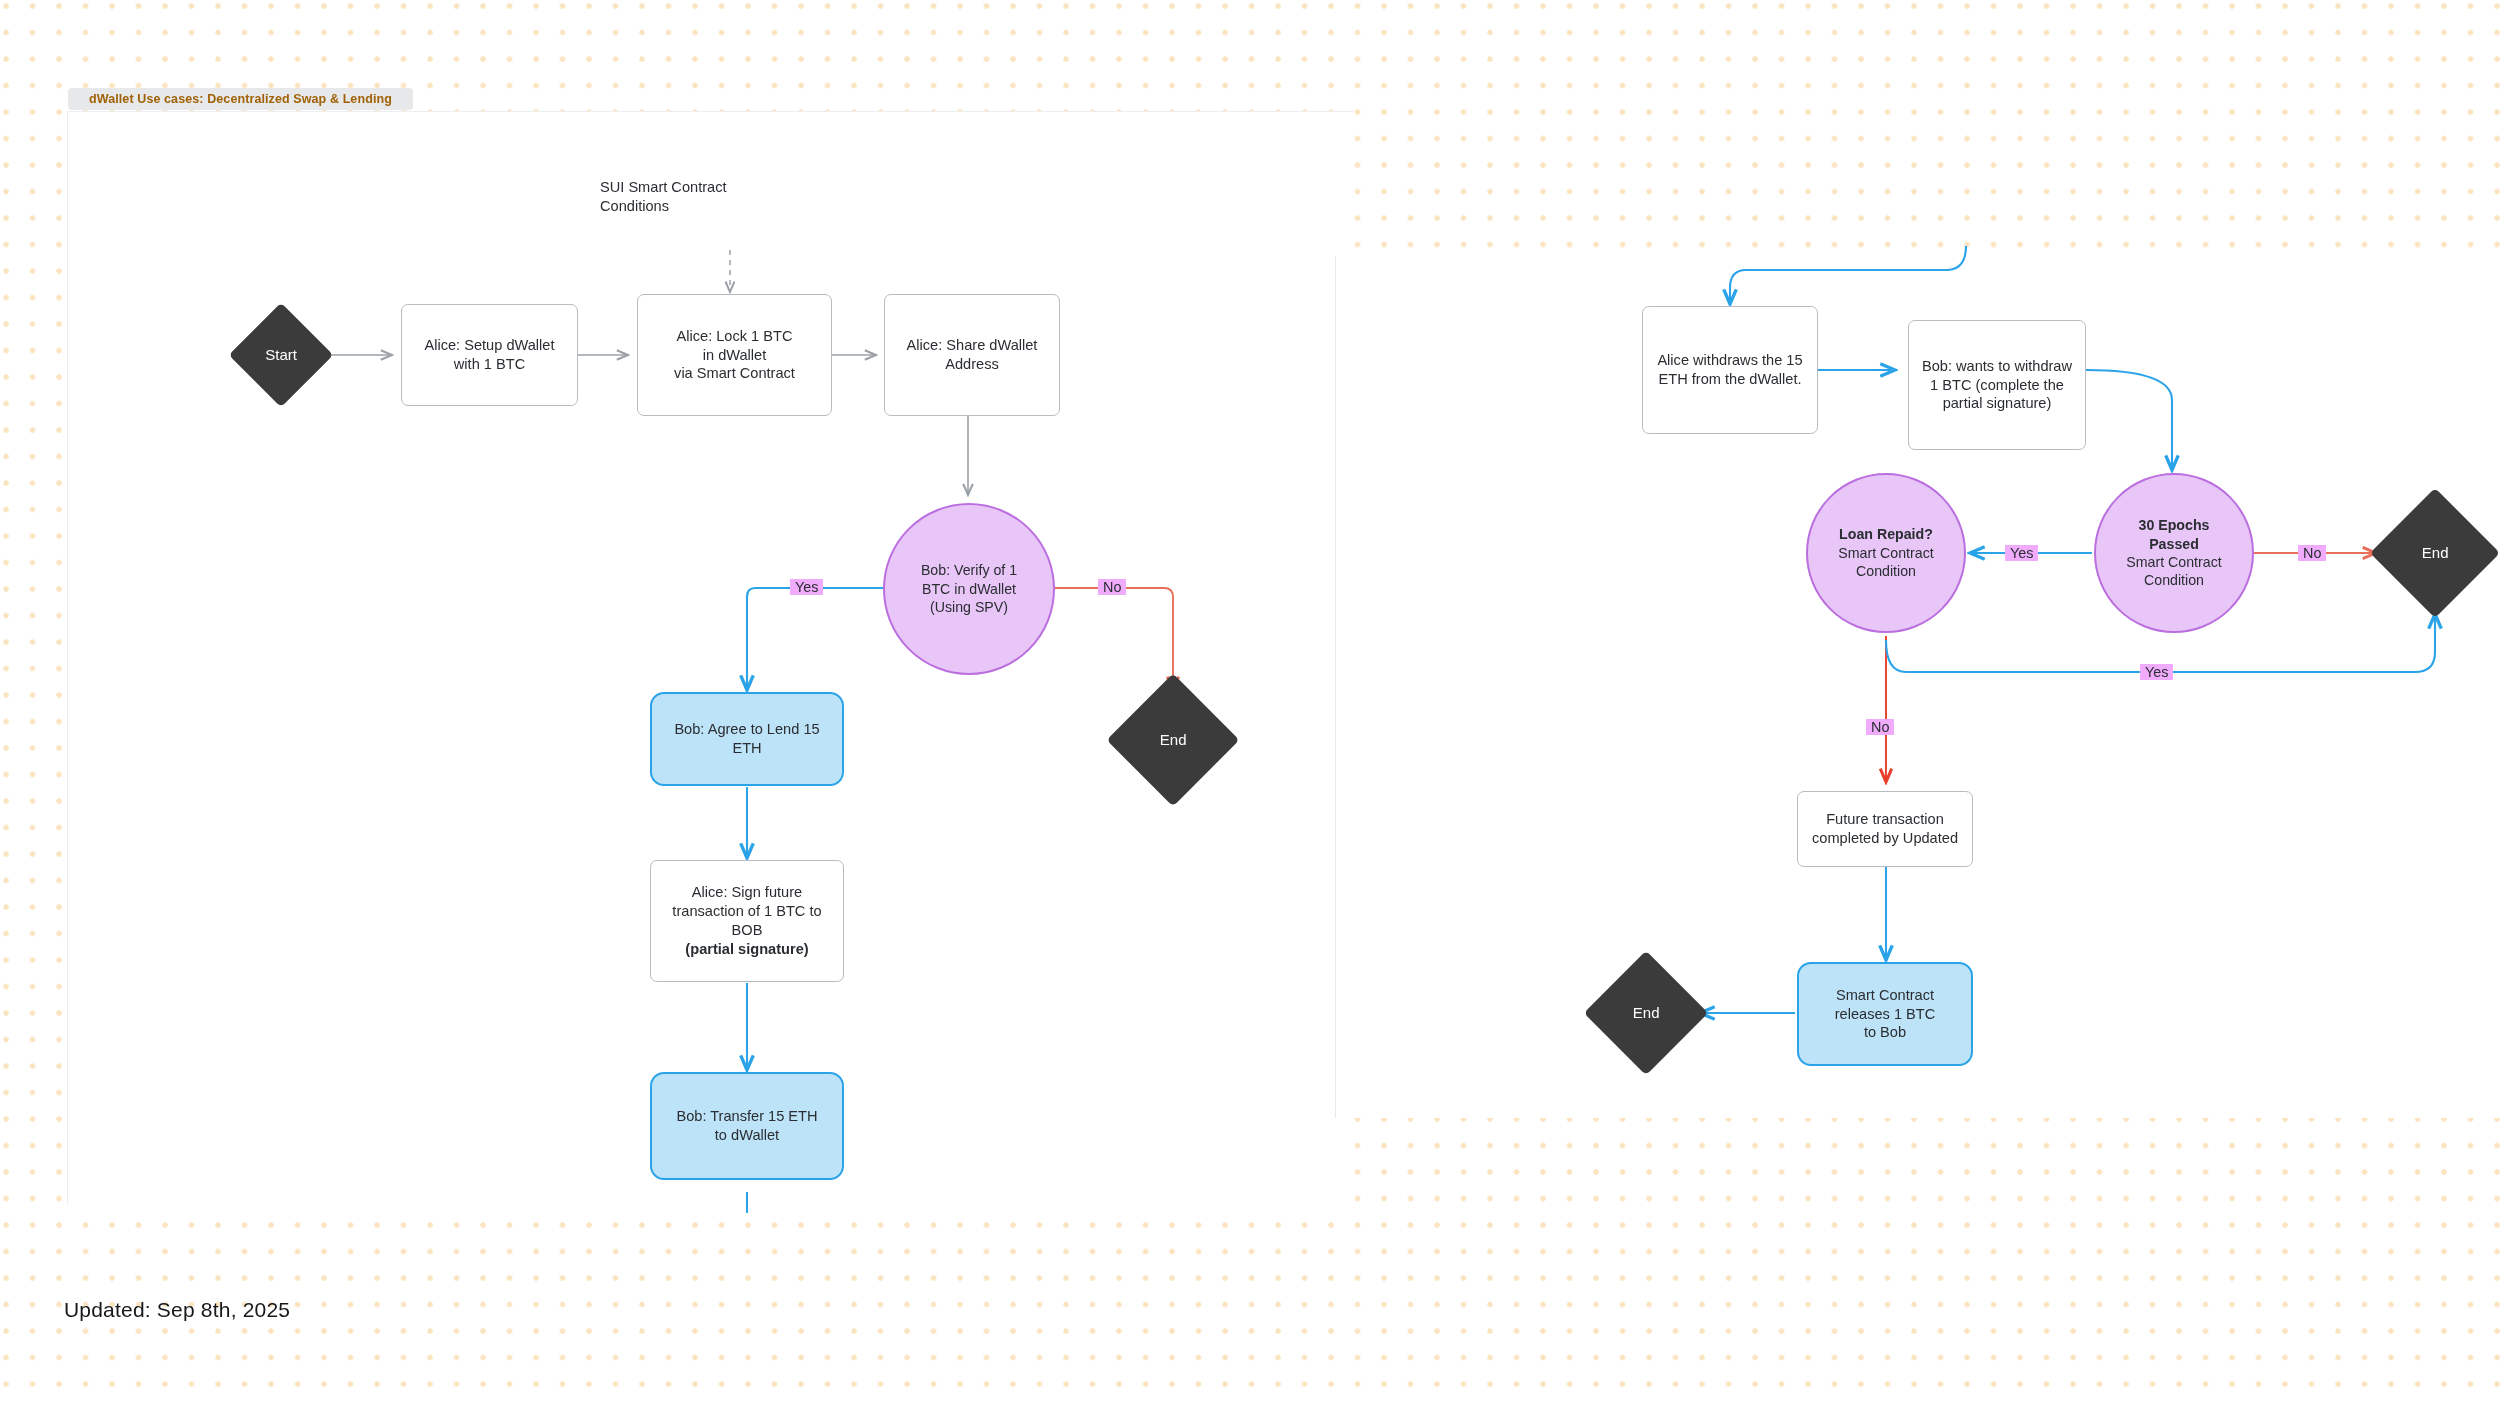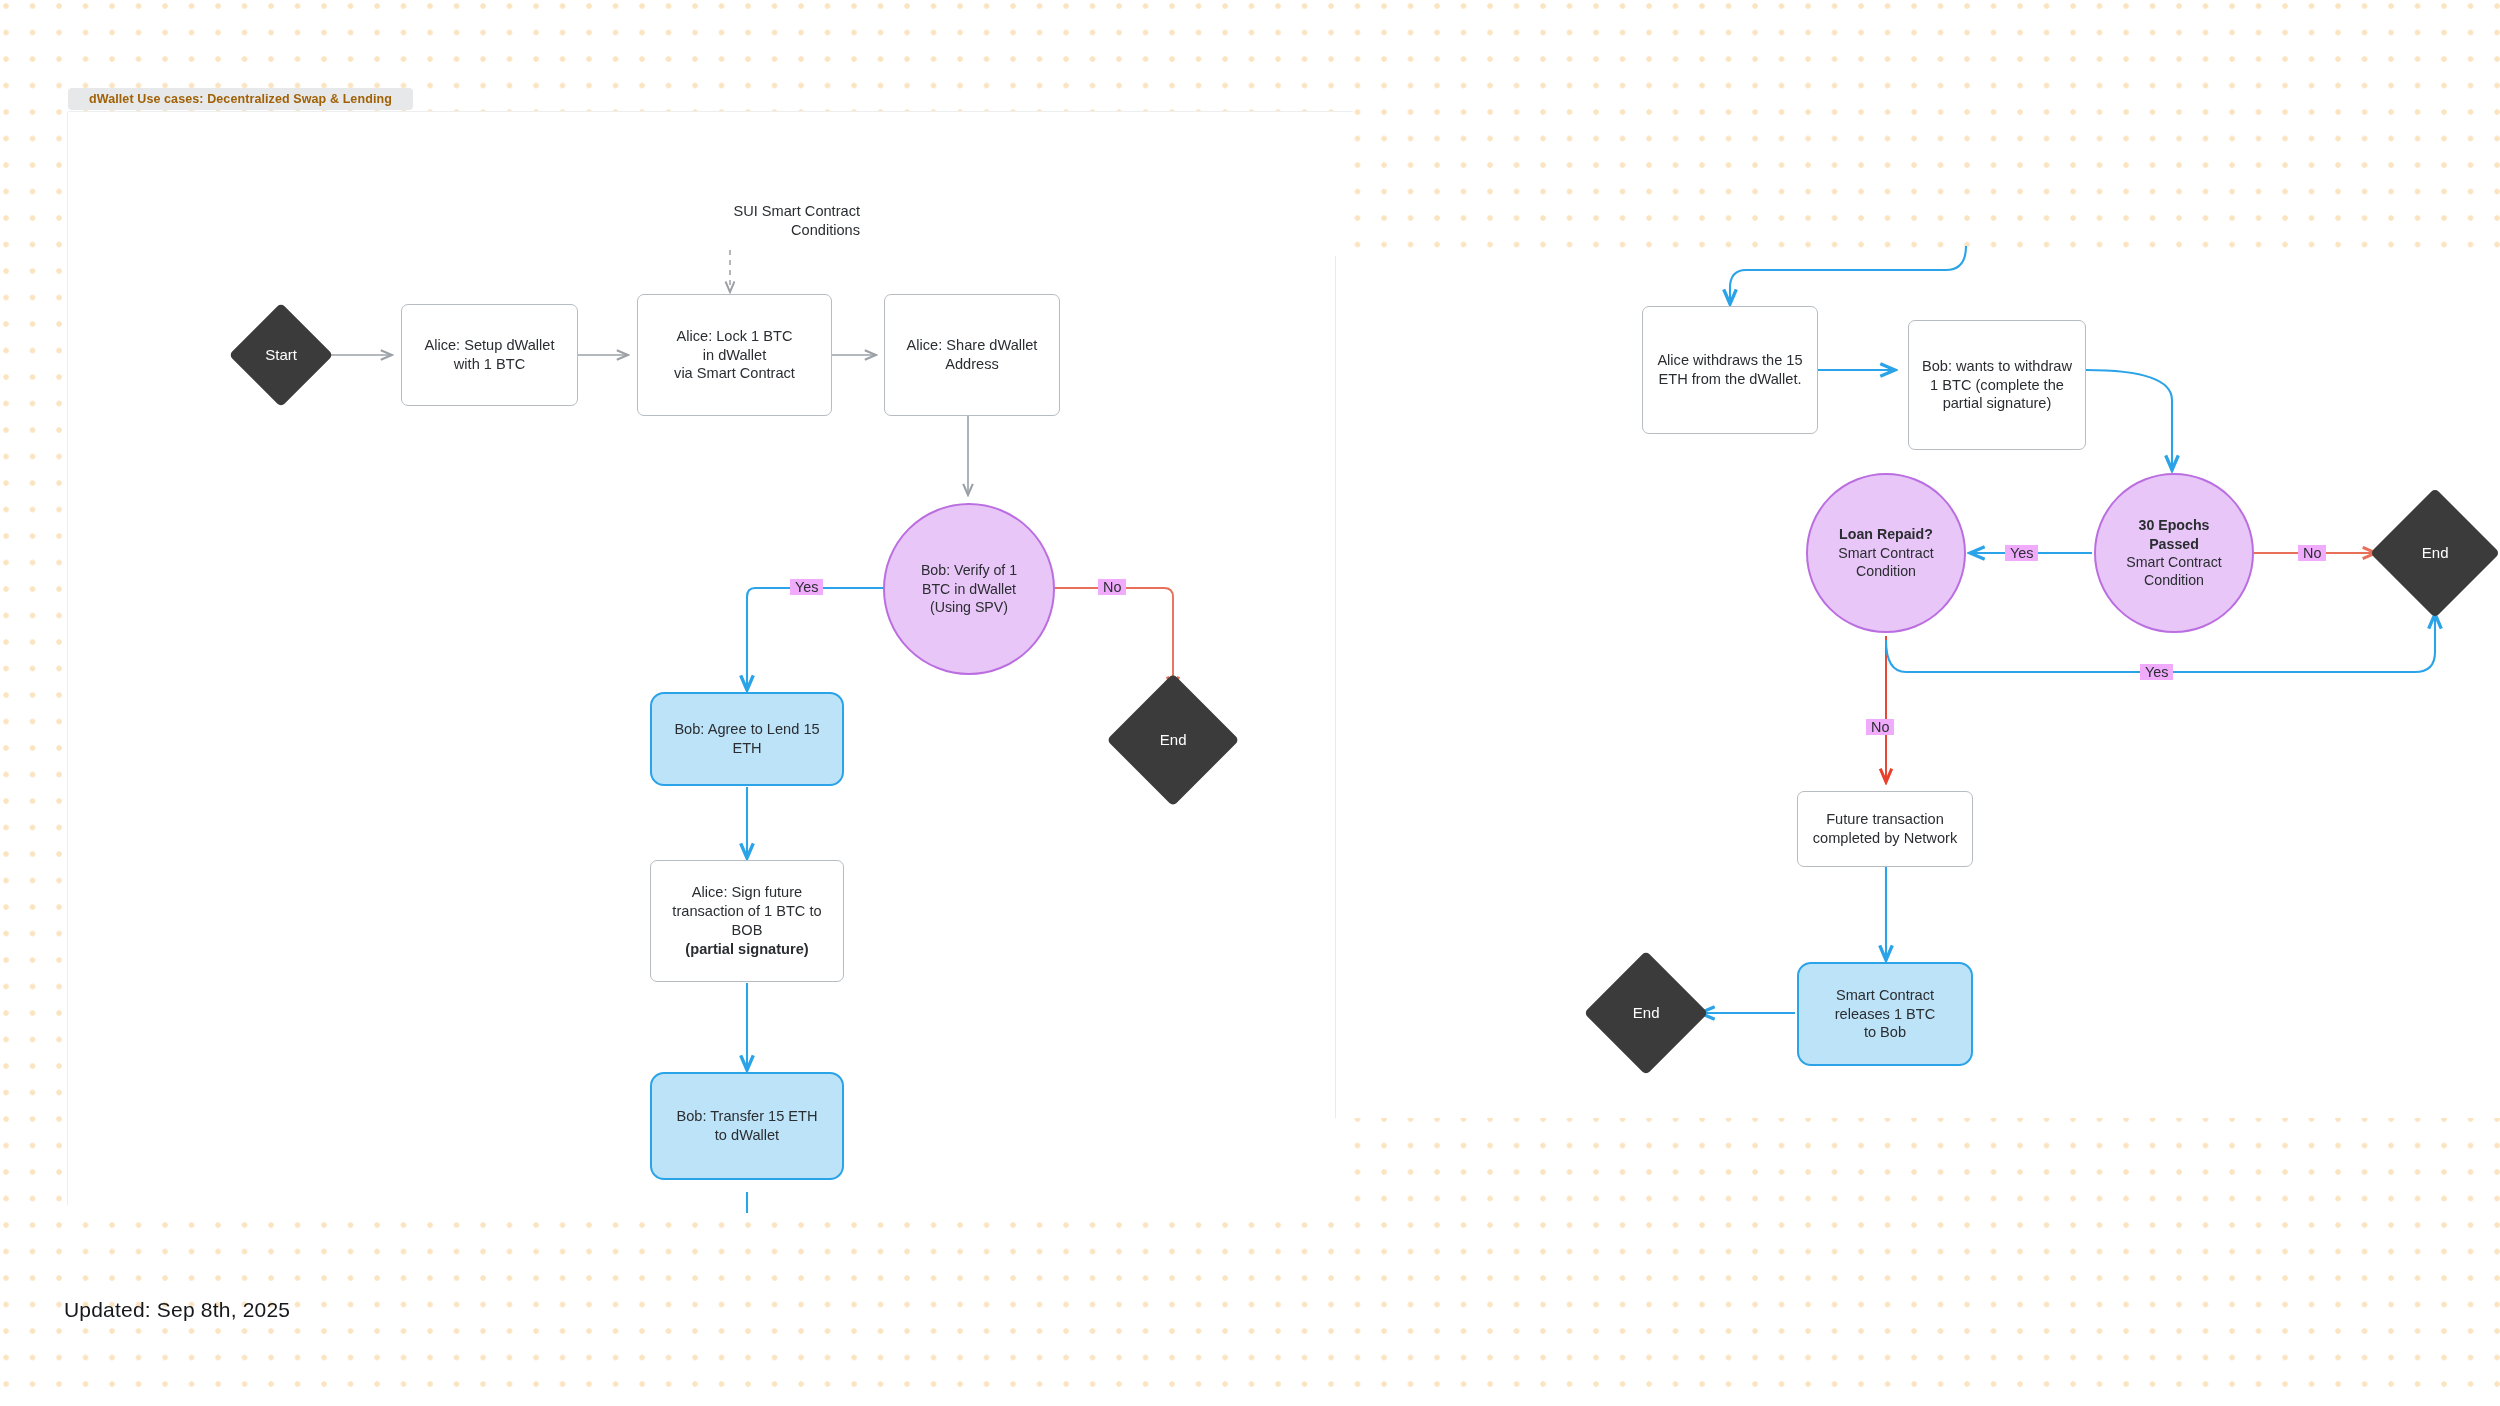--- a/index.html
+++ b/index.html
@@ -54,22 +54,22 @@
   }
   .diamond{
     background:#3b3b3b;color:#ffffff;font-size:15px;
     transform:rotate(45deg);border-radius:5px;
   }
   .diamond .txt{transform:rotate(-45deg);}
 
   .bold-line{font-weight:700;}
 
   
-  .flabel{position:absolute;font-size:14.6px;color:#2a2d31;text-align:right;
-          line-height:1.30;white-space:nowrap;margin-top:24px;}
+  .flabel{position:absolute;font-size:14.6px;color:#2a2d31;text-align:left;
+          line-height:1.30;white-space:nowrap;}
   .edge-label{position:absolute;font-size:14.4px;color:#2a2d31;
           background:#f0abfc;padding:0 5px;white-space:nowrap;}
 
   
   svg.edges{position:absolute;left:0;top:0;width:2500px;height:1406px;
             overflow:visible;pointer-events:none;}
   .e-grey{fill:none;stroke:#9aa0a6;stroke-width:1.6px;}
   .e-blue{fill:none;stroke:#2aa3e8;stroke-width:2.1px;}
   .e-red{fill:none;stroke:#e8705a;stroke-width:1.9px;}
   .e-red2{fill:none;stroke:#e8402a;stroke-width:1.9px;}
@@ -244,21 +244,21 @@
 <div class="edge-label" style="left:2140px;top:664px;">Yes</div>
 <div class="edge-label" style="left:1866px;top:719px;">No</div>
 
 <div class="node diamond" style="left:2389px;top:507px;width:92px;height:92px;">
   <div class="txt">End</div>
 </div>
 
 <div class="node box" style="left:1797px;top:791px;width:176px;height:76px;">
   <div class="txt">
     <div>Future transaction</div>
-    <div>completed by Network</div>
+    <div>completed by Updated</div>
   </div>
 </div>
 
 <div class="node box-blue" style="left:1797px;top:962px;width:176px;height:104px;">
   <div class="txt">
     <div>Smart Contract</div>
     <div>releases 1 BTC</div>
     <div>to Bob</div>
   </div>
 </div>

